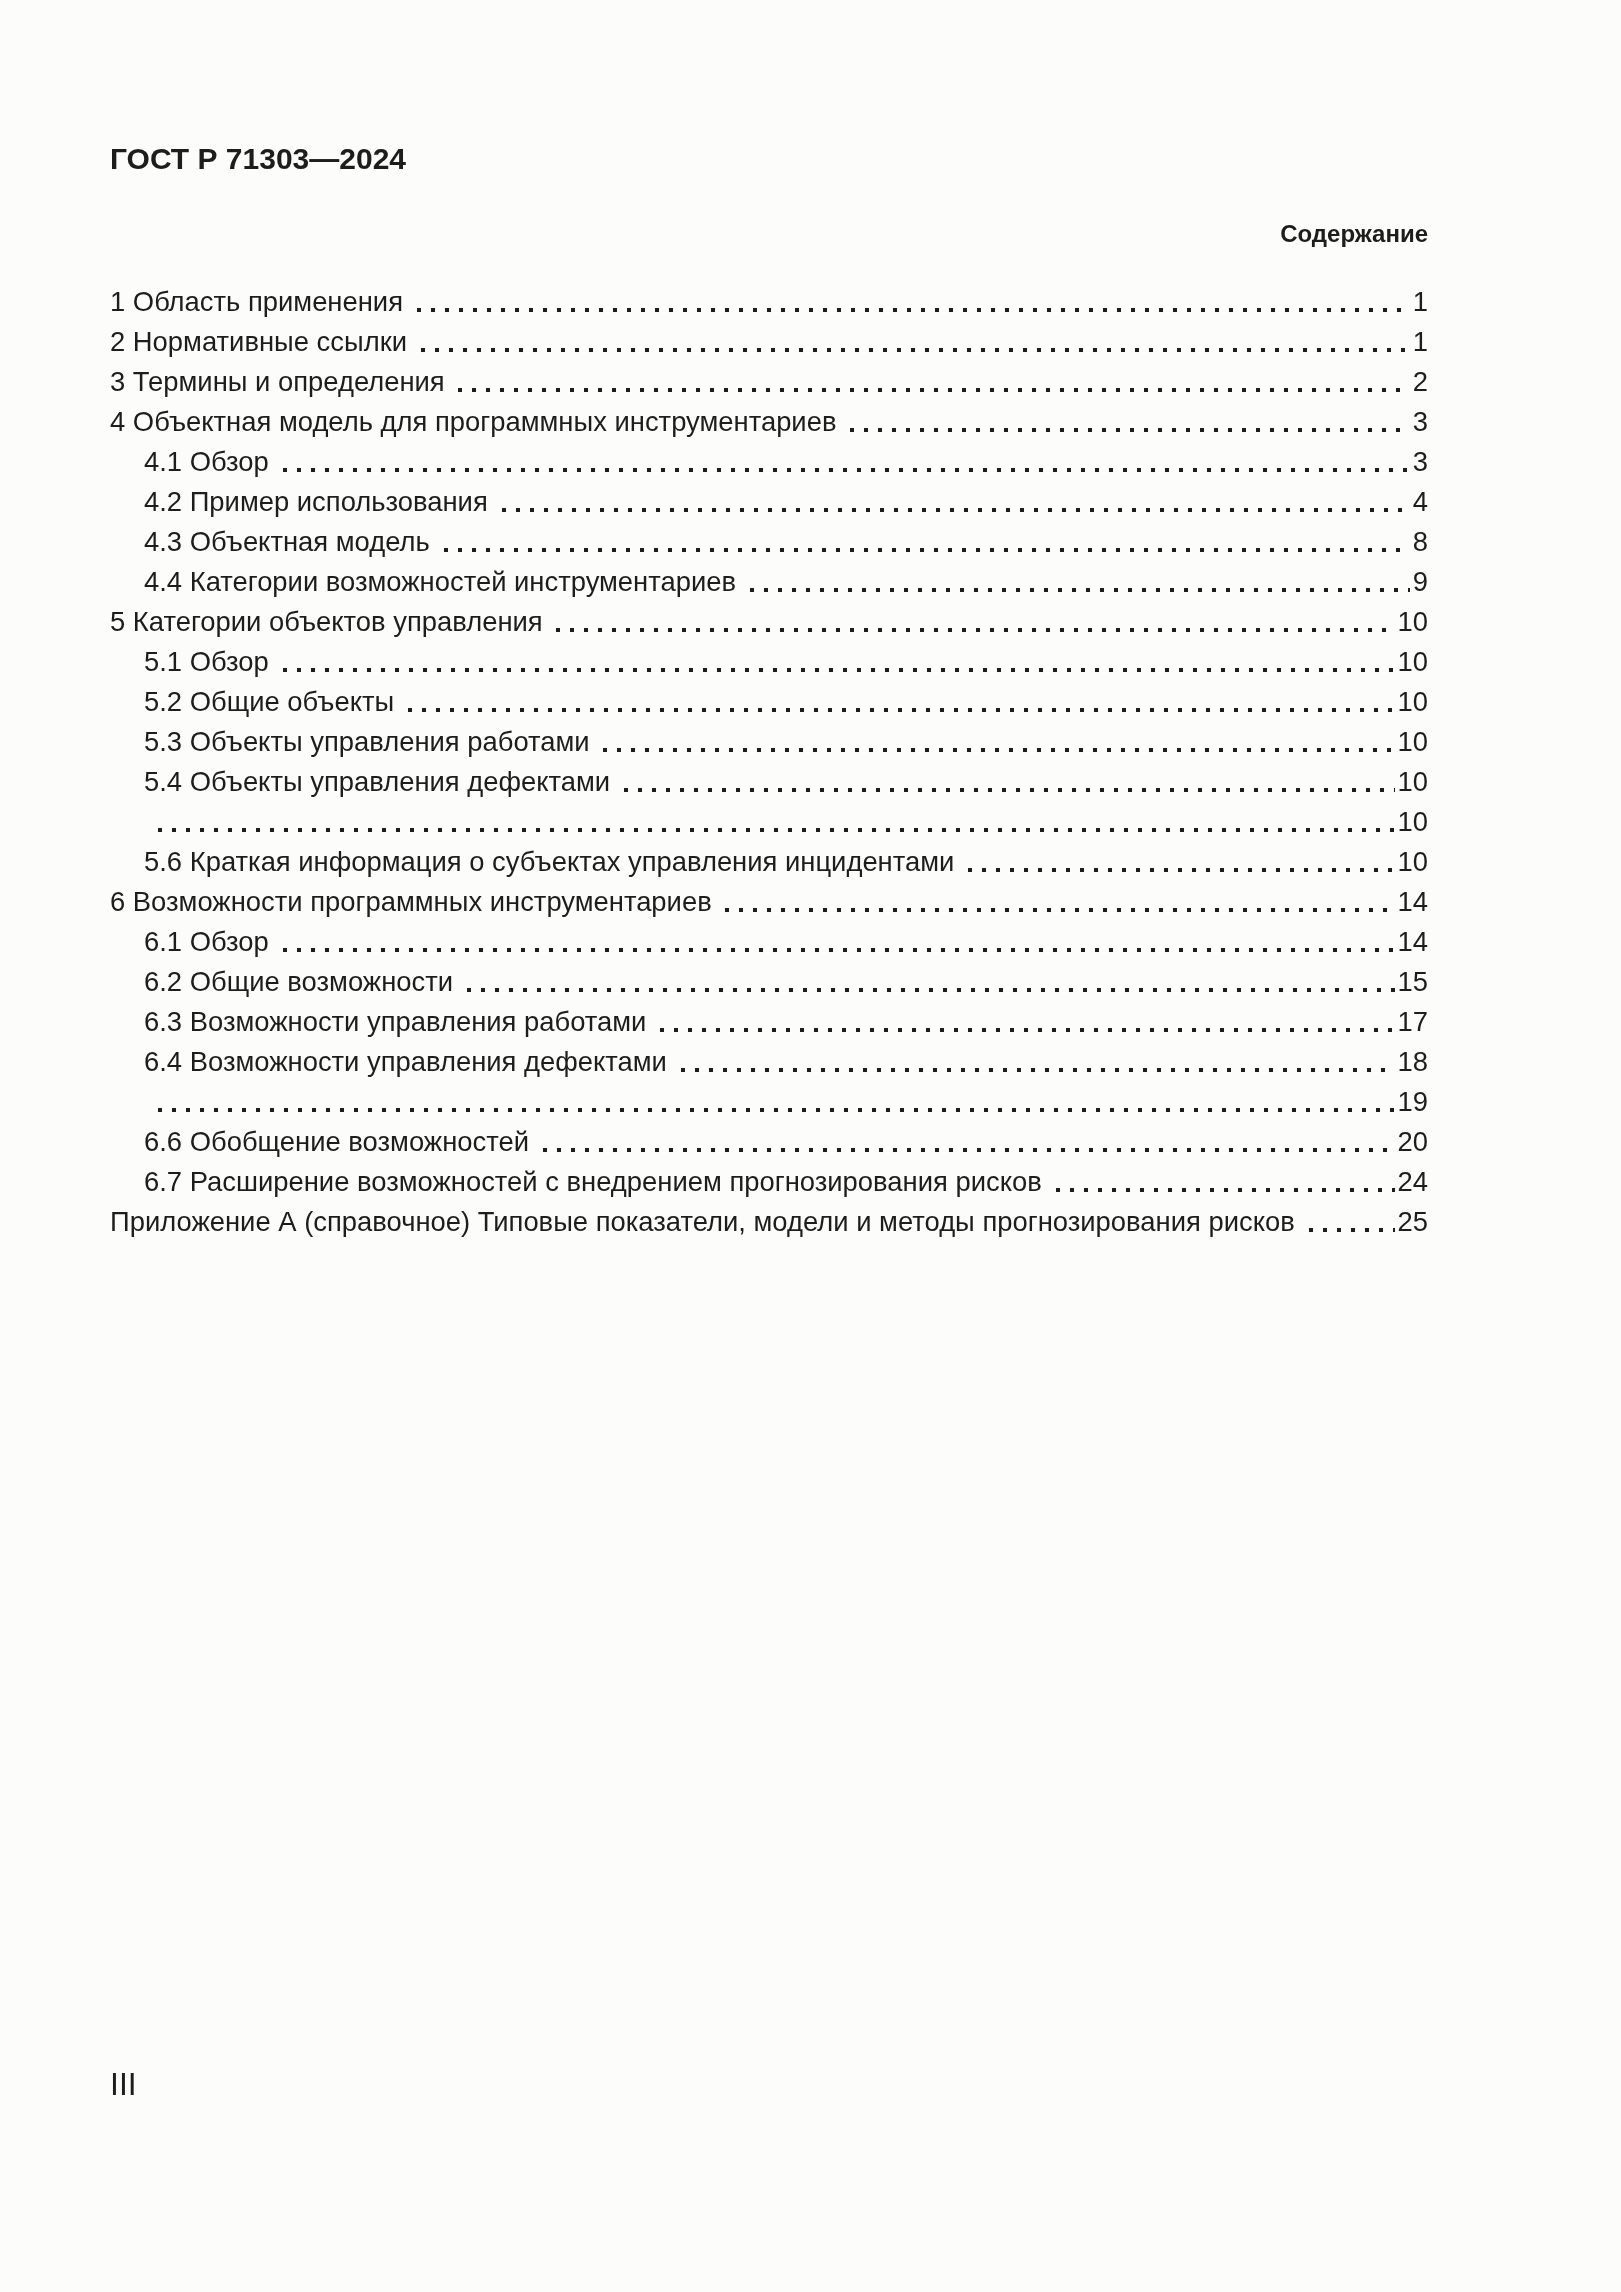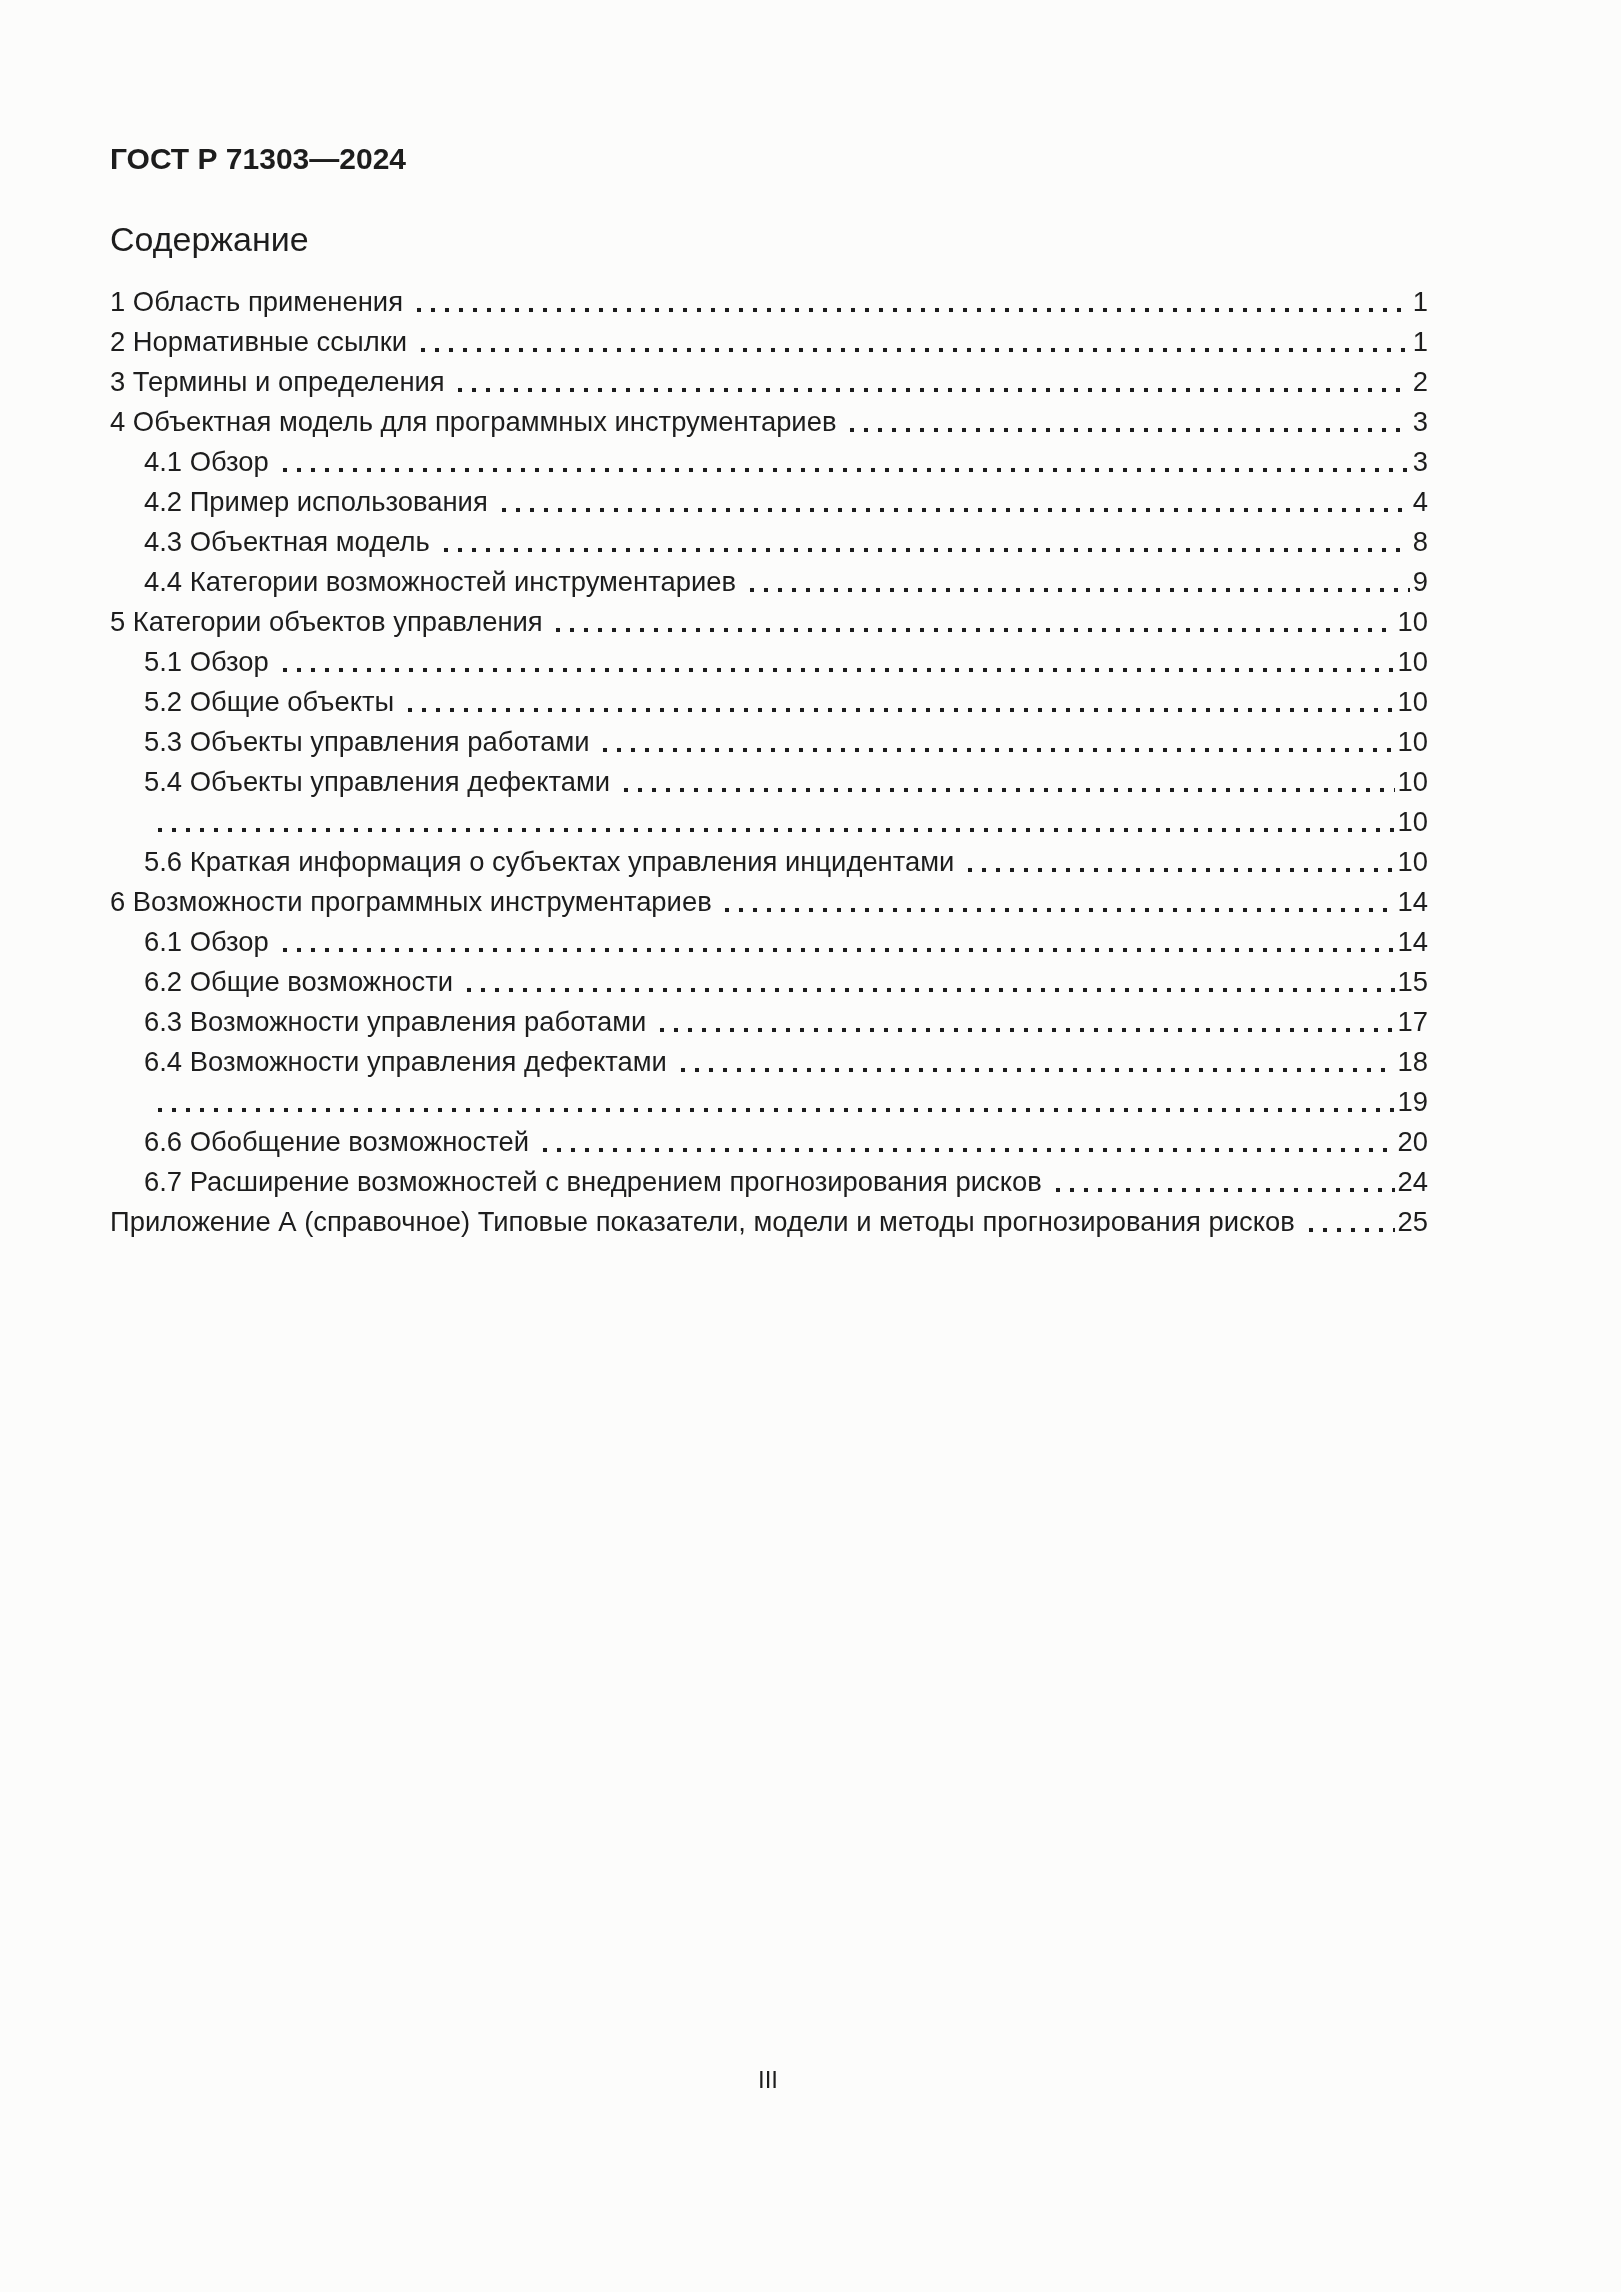--- a/index.html
+++ b/index.html
@@ -27,23 +27,23 @@
     font-size: 30px;
     font-weight: 700;
     line-height: 1;
     white-space: nowrap;
   }
   .doc-title {
     position: absolute;
     top: 222px;
     left: 110px;
     right: 193px;
-    text-align: left;
-    font-size: 34px;
-    font-weight: 400;
+    text-align: right;
+    font-size: 24px;
+    font-weight: 700;
     line-height: 1;
   }
   .toc {
     position: absolute;
     top: 282px;
     left: 110px;
     right: 193px;
   }
   .toc-row {
     display: flex;
@@ -67,22 +67,22 @@
     background-position: 0 24px;
   }
   .toc-page {
     flex: 0 0 auto;
   }
   .folio {
     position: absolute;
     top: 2068px;
     left: 110px;
     right: 195px;
-    text-align: center;
-    font-size: 24px;
+    text-align: left;
+    font-size: 32px;
     line-height: 1;
     font-weight: 400;
   }
 </style>
 </head>
 <body>
 
 <div class="page">
   <div class="doc-code">ГОСТ Р 71303—2024</div>
   <div class="doc-title">Содержание</div>

